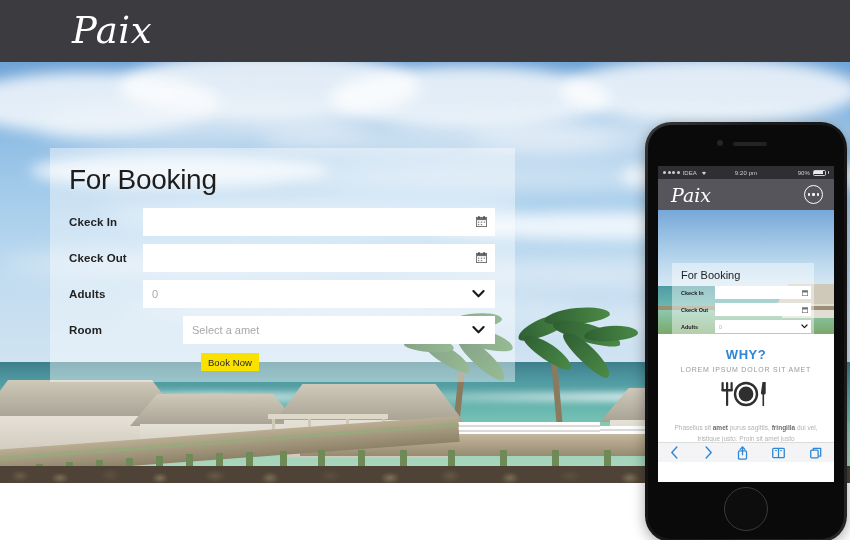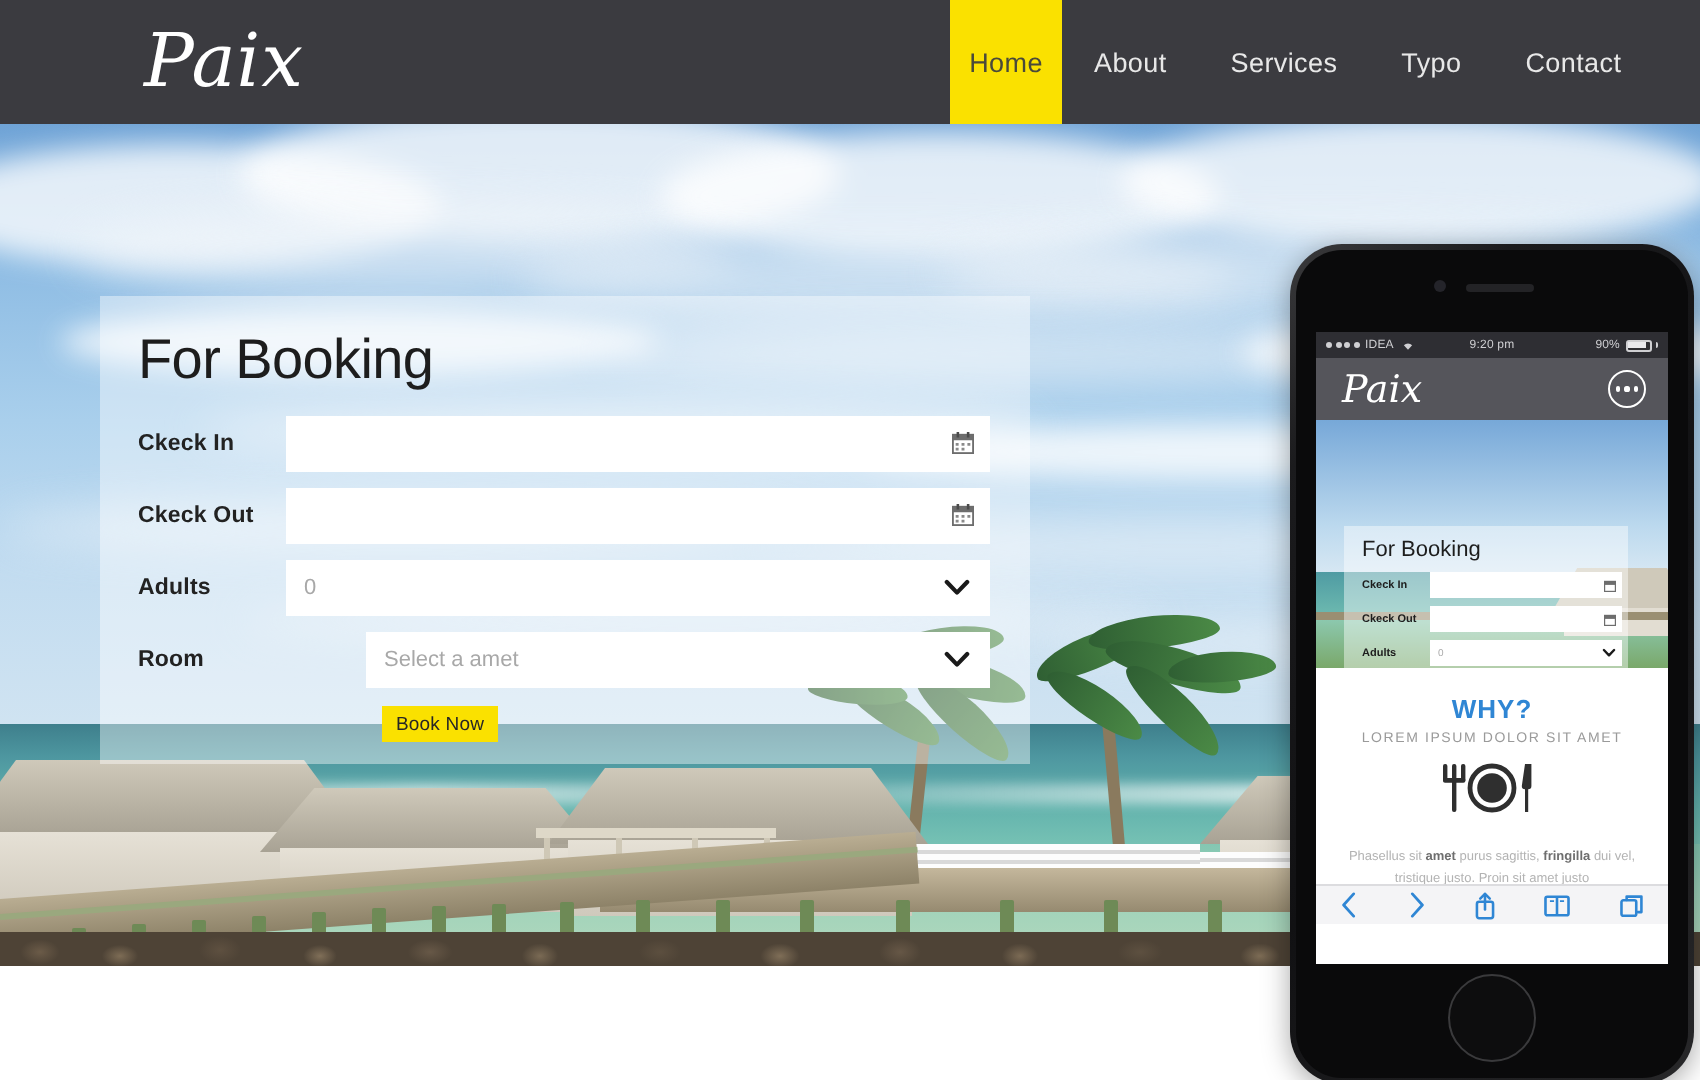--- a/index.html
+++ b/index.html
@@ -113,21 +113,21 @@
   .frow { position:absolute; left:19px; width:426px; height:28px; display:flex; align-items:center; }
   .flabel { width:74px; font-size:11.5px; color:#222; font-weight:600; letter-spacing:0.1px; }
   .fctrl {
     position:relative; flex:1; height:28px; background:#ffffff;
     display:flex; align-items:center; padding:0 9px;
   }
   .fval { font-size:11px; color:#a8a8a8; }
   .cal-icon { position:absolute; right:8px; top:8px; width:11px; height:11px; }
   .chev { position:absolute; right:10px; top:9px; }
   .booknow {
-    position:absolute; left:141px; top:205px; width:58px; height:18px;
+    position:absolute; left:151px; top:205px; width:58px; height:18px;
     background:#FAE100; color:#262626; font-size:9.5px;
     display:flex; align-items:center; justify-content:center; cursor:pointer;
     letter-spacing:0.1px;
   }
 
   
   .phone {
     position:absolute; left:645px; top:122px; width:202px; height:420px; z-index:60;
   }
   .phone-body {
@@ -387,27 +387,20 @@
           <path d="M1.4 2 L6.5 7.3 L11.6 2" stroke="#1a1a1a" stroke-width="2.1" fill="none" stroke-linecap="round" stroke-linejoin="round"></path>
         </svg>
       </div>
     </div>
 
     <div class="booknow">Book Now</div>
   </div>
 
   <div class="header">
     <div class="logo">Paix</div>
-    <div class="nav">
-      <div class="nav-item active">Home</div>
-      <div class="nav-item">About</div>
-      <div class="nav-item">Services</div>
-      <div class="nav-item">Typo</div>
-      <div class="nav-item">Contact</div>
-    </div>
   </div>
 
   <div class="phone">
     <div class="phone-body"></div>
     <div class="phone-bezel"></div>
     <div class="phone-cam"></div>
     <div class="phone-speaker"></div>
     <div class="phone-home"></div>
 
     <div class="phone-screen">

